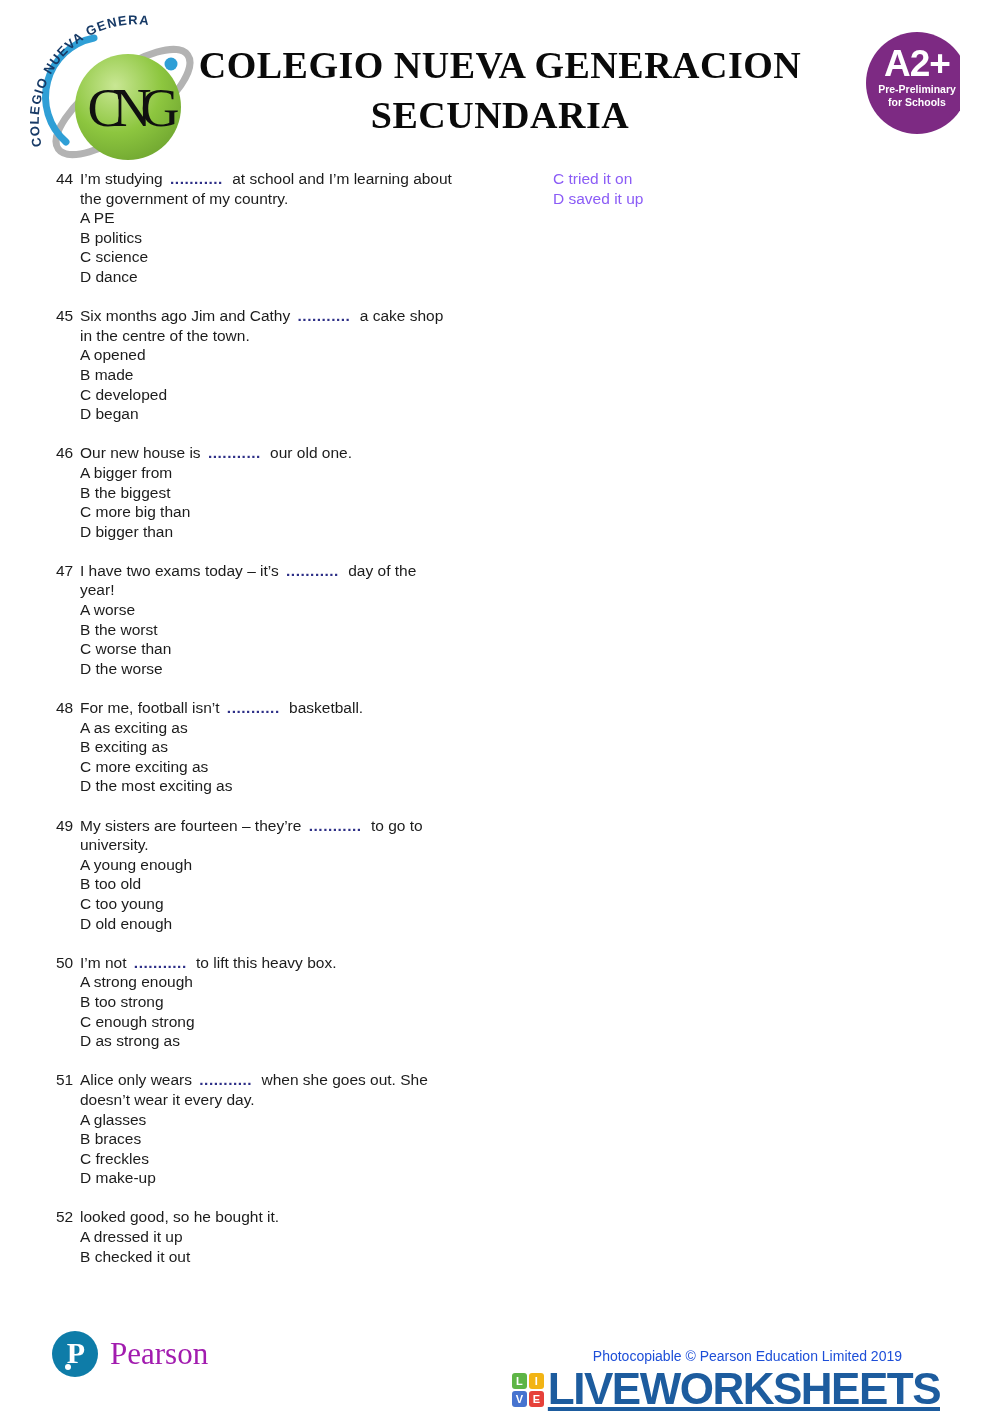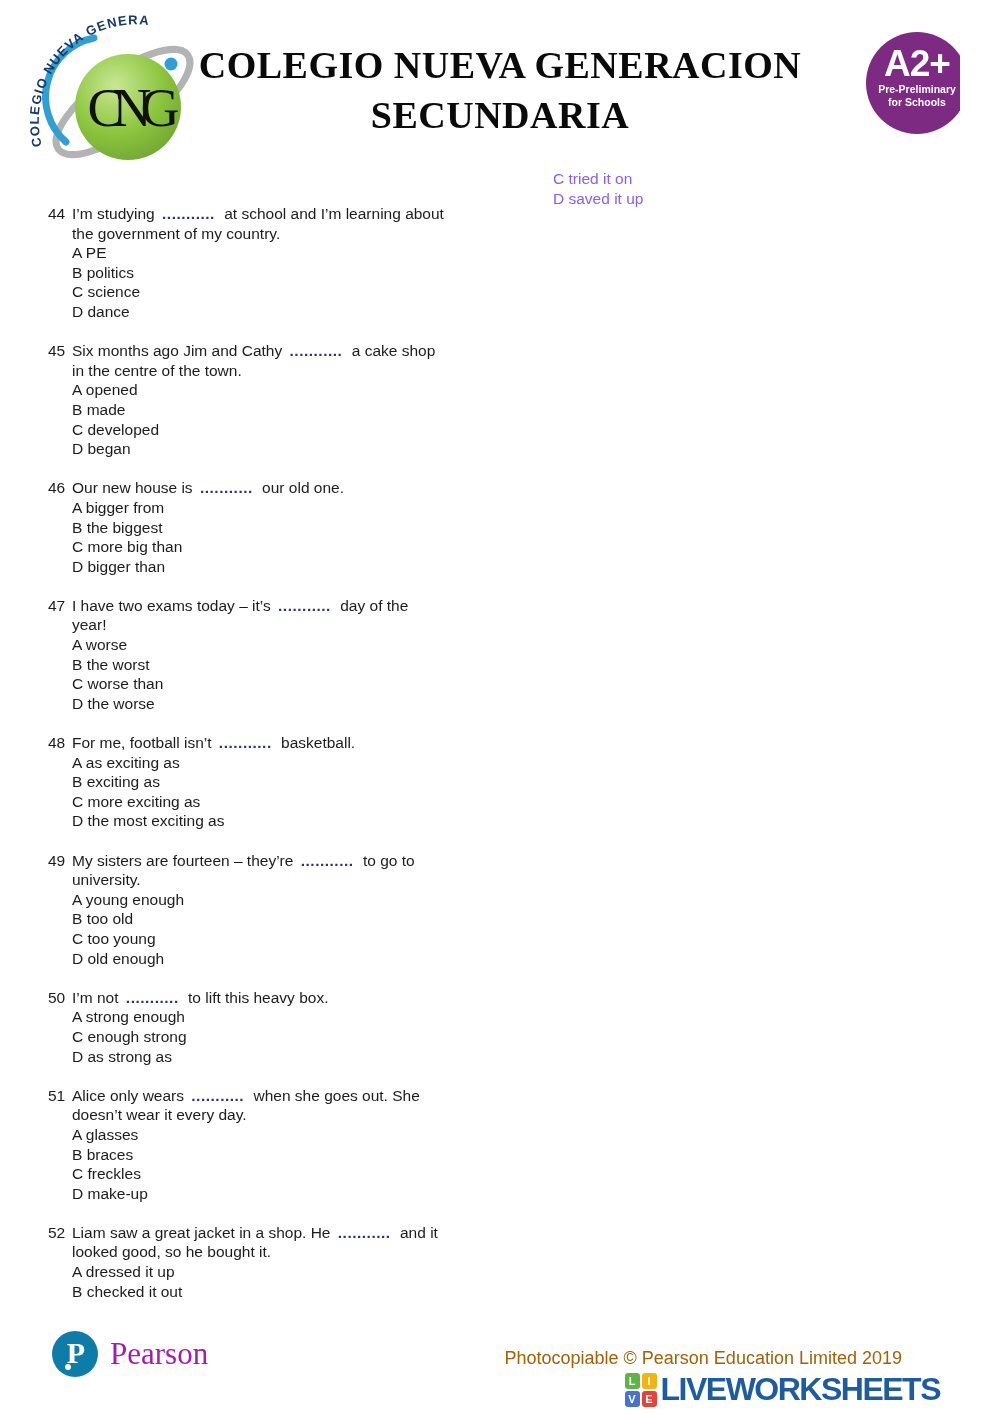--- a/index.html
+++ b/index.html
@@ -11,36 +11,36 @@
   .header-title{position:absolute;left:175px;top:40px;width:650px;text-align:center;
                 font-family:"Liberation Serif",serif;font-weight:700;color:#0a0a0a;}
   .title-line{font-size:38px;line-height:50px;letter-spacing:.5px;white-space:nowrap;text-align:center;}
   .badge{position:absolute;left:866px;top:32px;width:102px;height:102px;border-radius:50%;
          color:#fff;text-align:center;box-sizing:border-box;}
   .badge-level{font-size:37px;font-weight:700;letter-spacing:-1px;padding-top:13px;line-height:38px;
                font-family:"Liberation Sans",sans-serif;}
   .badge-sub{font-size:10.5px;font-weight:700;line-height:12.5px;}
 
   
-  .questions{position:absolute;left:48px;top:169px;width:486px;font-size:15.5px;line-height:19.6px;color:#1c1c1c;margin-top:35px;}
+  .questions{position:absolute;left:56px;top:169px;width:486px;font-size:15.5px;line-height:19.6px;color:#1c1c1c;}
   .q{display:flex;margin-bottom:19.6px;}
   .q-num{width:24px;flex:0 0 24px;}
   .q-body{flex:1;}
   .blank{color:#2d2f87;font-weight:700;letter-spacing:.5px;margin:0 5px 0 3px;}
   .right-col{position:absolute;left:553px;top:169px;font-size:15.5px;line-height:19.6px;color:#8b5cf6;}
 
   
   .footer-pearson{position:absolute;left:52px;top:1331px;display:flex;align-items:center;}
   .pearson-word{font-family:"Liberation Serif",serif;font-size:31px;color:#a21caf;margin-left:12px;}
-  .copyright{position:absolute;right:58px;top:1348px;font-size:18px;color:#a16207;padding-left:19px;}
+  .copyright{position:absolute;right:58px;top:1348px;font-size:14px;color:#1d4ed8;padding-left:19px;}
   .lw{position:absolute;right:20px;top:1371px;display:flex;align-items:flex-start;}
   .lw-tiles{display:grid;grid-template-columns:15px 15px;grid-auto-rows:16px;gap:2px;margin:2px 4px 0 0;}
   .lw-tile{border-radius:3px;color:#fff;font-weight:700;font-size:11px;line-height:16px;text-align:center;
            font-family:"Liberation Sans",sans-serif;}
-  .lw-word{font-size:32px;font-weight:700;color:#1d5c9e;letter-spacing:-1.5px;line-height:36px;}
+  .lw-word{font-size:44px;font-weight:700;color:#1d5c9e;letter-spacing:-1.5px;line-height:36px;text-decoration:underline;}
 </style>
 </head>
 <body>
 
 <div class="page">
 
   <div class="school-logo">
     <svg width="165" height="152" viewBox="0 0 165 152">
       <defs>
         <radialGradient id="sph" cx="38%" cy="30%" r="80%">
@@ -135,39 +135,39 @@
           <div>B too old</div>
           <div>C too young</div>
           <div>D old enough</div>
         </div>
       </div>
       <div class="q">
         <span class="q-num">50</span>
         <div class="q-body">
           <div>I’m not <span class="blank" style="color: rgb(45, 47, 135);">...........</span> to lift this heavy box.</div>
           <div>A strong enough</div>
+          <div>B too strong</div>
           <div>C enough strong</div>
           <div>D as strong as</div>
         </div>
       </div>
       <div class="q">
         <span class="q-num">51</span>
         <div class="q-body">
           <div>Alice only wears <span class="blank" style="color: rgb(45, 47, 135);">...........</span> when she goes out. She</div>
           <div>doesn’t wear it every day.</div>
           <div>A glasses</div>
           <div>B braces</div>
           <div>C freckles</div>
           <div>D make-up</div>
         </div>
       </div>
       <div class="q">
         <span class="q-num">52</span>
         <div class="q-body">
-          <div>Liam saw a great jacket in a shop. He <span class="blank" style="color: rgb(45, 47, 135);">...........</span> and it</div>
           <div>looked good, so he bought it.</div>
           <div>A dressed it up</div>
           <div>B checked it out</div>
         </div>
       </div>
     </div>
 
   <div class="right-col">
       <div>C tried it on</div>
       <div>D saved it up</div>

